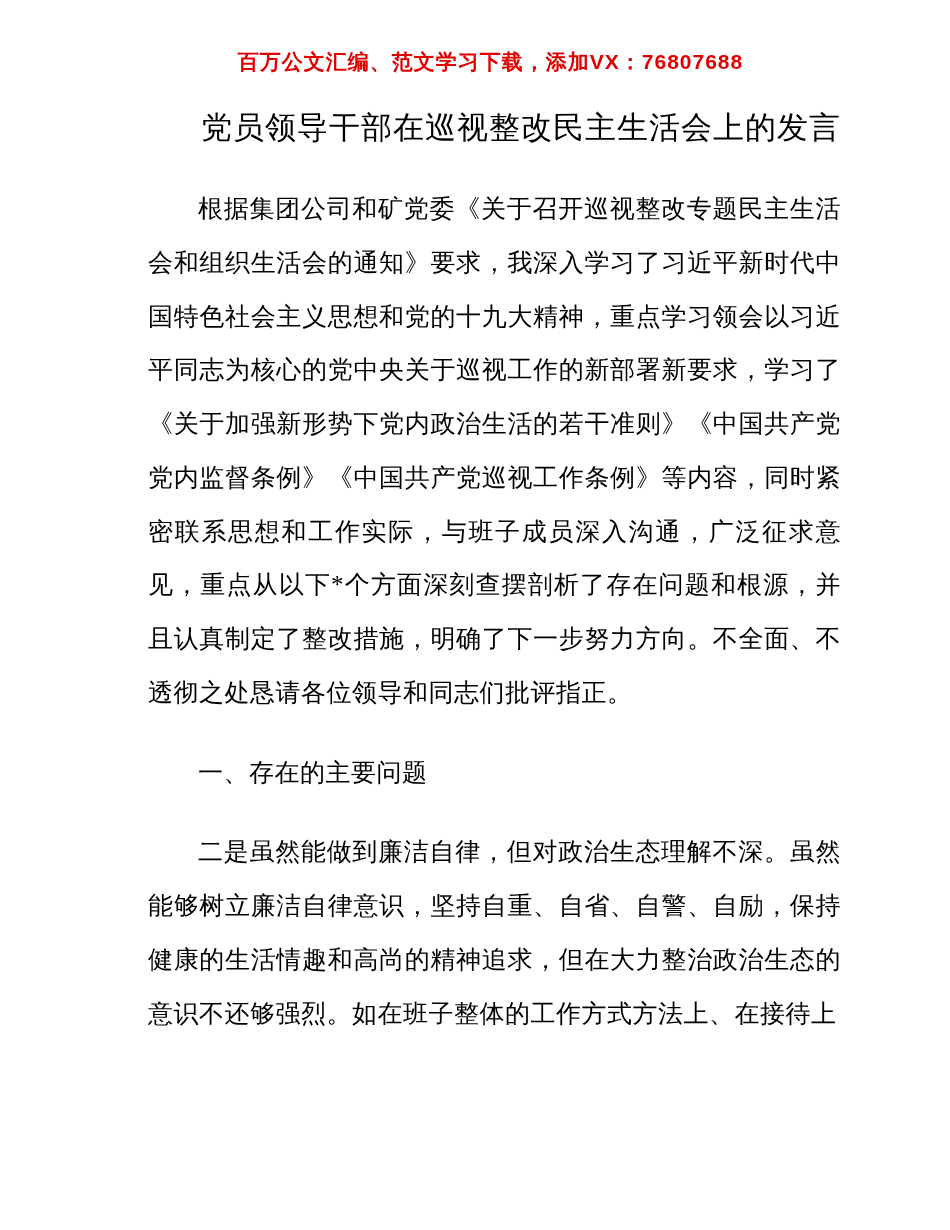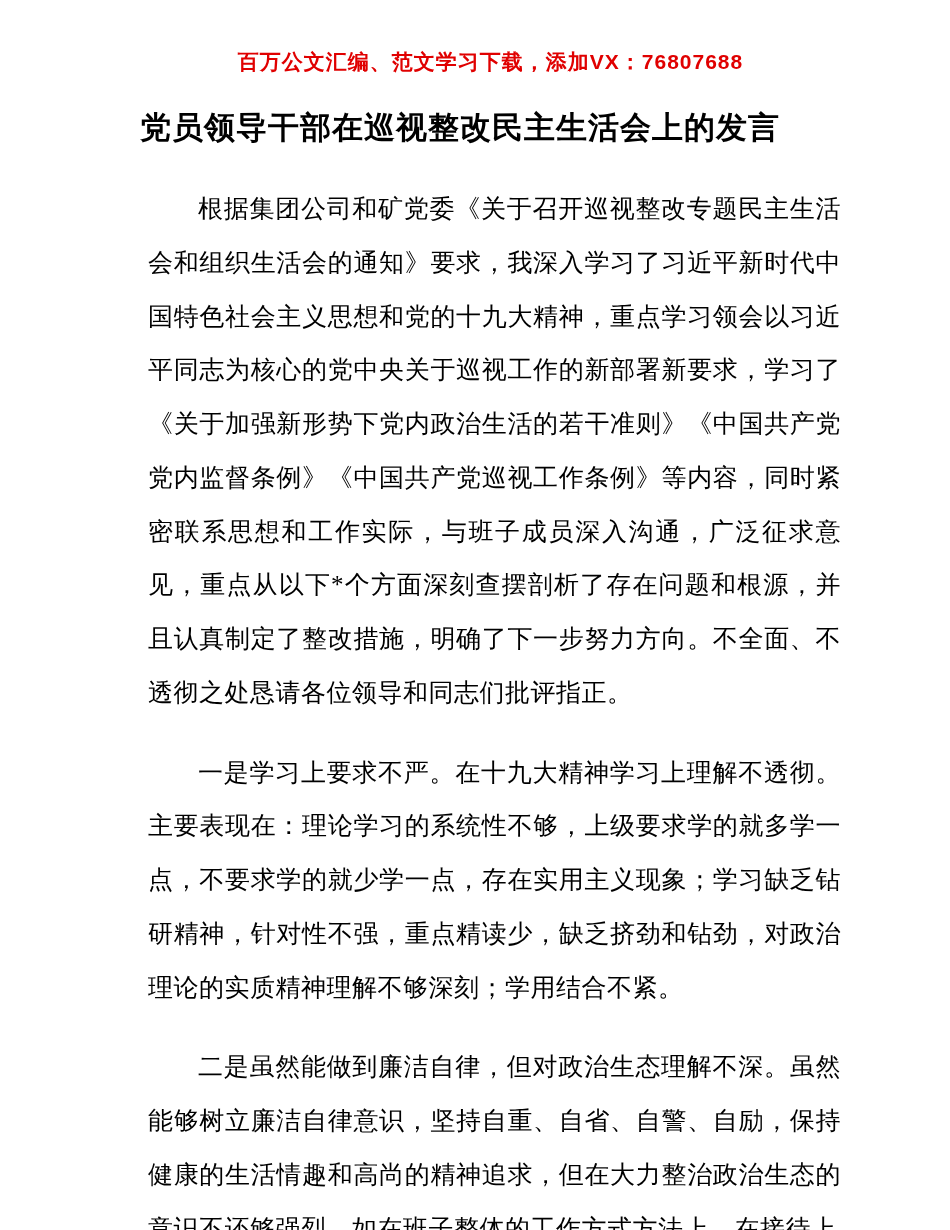--- a/index.html
+++ b/index.html
@@ -21,23 +21,23 @@
   .watermark-header {
     text-align: center;
     font-size: 21px;
     font-weight: bold;
     color: #e00000;
     letter-spacing: 1px;
     margin-bottom: 28px;
     font-family: "Liberation Sans", "DejaVu Sans", sans-serif;
   }
   .doc-title {
-    text-align: left;
+    text-align: right;
     font-size: 31px;
-    font-weight: bold;
+    font-weight: normal;
     line-height: 1.55;
     margin-bottom: 30px;
     letter-spacing: 1px;
   }
   .doc-body p {
     font-size: 25px;
     line-height: 2.15;
     text-align: justify;
     text-justify: inter-ideograph;
     text-indent: 2em;
@@ -54,17 +54,17 @@
 <div class="page">
 
   <div class="watermark-header">百万公文汇编、范文学习下载，添加VX：76807688</div>
 
   <div class="doc-title">
     <div>党员领导干部在巡视整改民主生活会上的发言</div>
   </div>
 
   <div class="doc-body">
     <p>根据集团公司和矿党委《关于召开巡视整改专题民主生活会和组织生活会的通知》要求，我深入学习了习近平新时代中国特色社会主义思想和党的十九大精神，重点学习领会以习近平同志为核心的党中央关于巡视工作的新部署新要求，学习了《关于加强新形势下党内政治生活的若干准则》《中国共产党党内监督条例》《中国共产党巡视工作条例》等内容，同时紧密联系思想和工作实际，与班子成员深入沟通，广泛征求意见，重点从以下*个方面深刻查摆剖析了存在问题和根源，并且认真制定了整改措施，明确了下一步努力方向。不全面、不透彻之处恳请各位领导和同志们批评指正。</p>
-    <p>一是学习上要求不严。在十九大精神学习上理解不透彻。主要表现在：理论学习的系统性不够，上级要求学的就多学一点，不要求学的就少学一点，存在实用主义现象；学习缺乏钻研精神，针对性不强，重点精读少，缺乏挤劲和钻劲，对政治理论的实质精神理解不够深刻；学用结合不紧。</p>
+    <p class="section-heading">一、存在的主要问题</p>
     <p>二是虽然能做到廉洁自律，但对政治生态理解不深。虽然能够树立廉洁自律意识，坚持自重、自省、自警、自励，保持健康的生活情趣和高尚的精神追求，但在大力整治政治生态的意识不还够强烈。如在班子整体的工作方式方法上、在接待上</p>
   </div>
 
 </div>
 
 </body></html>

